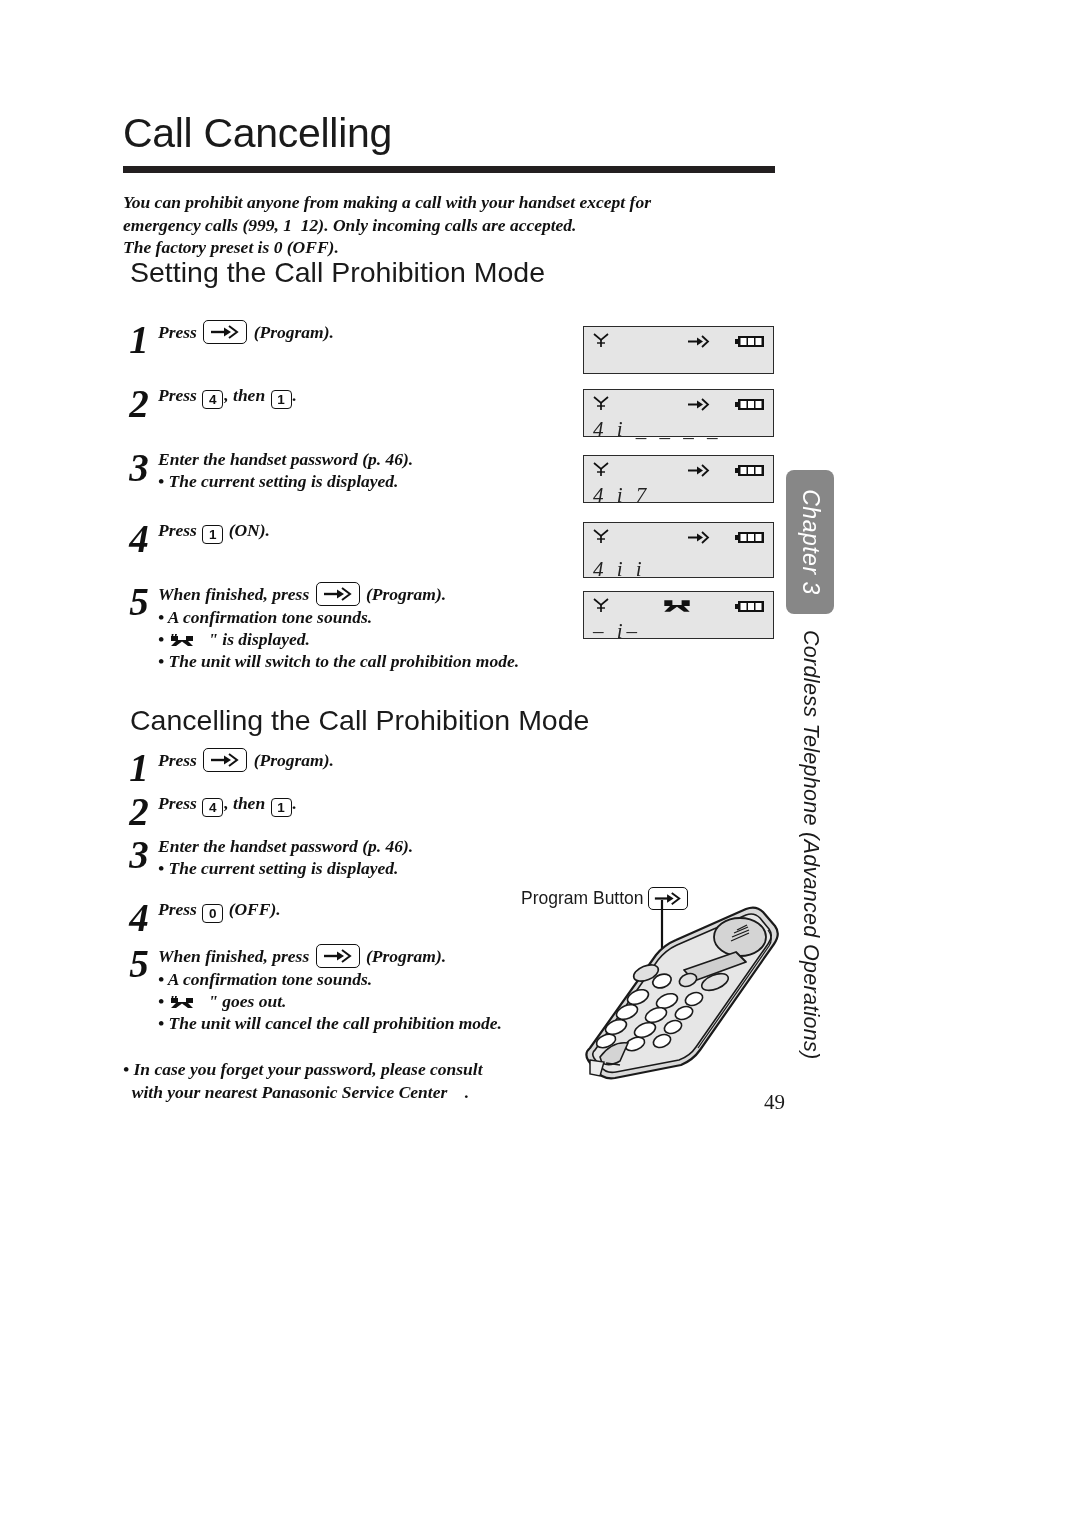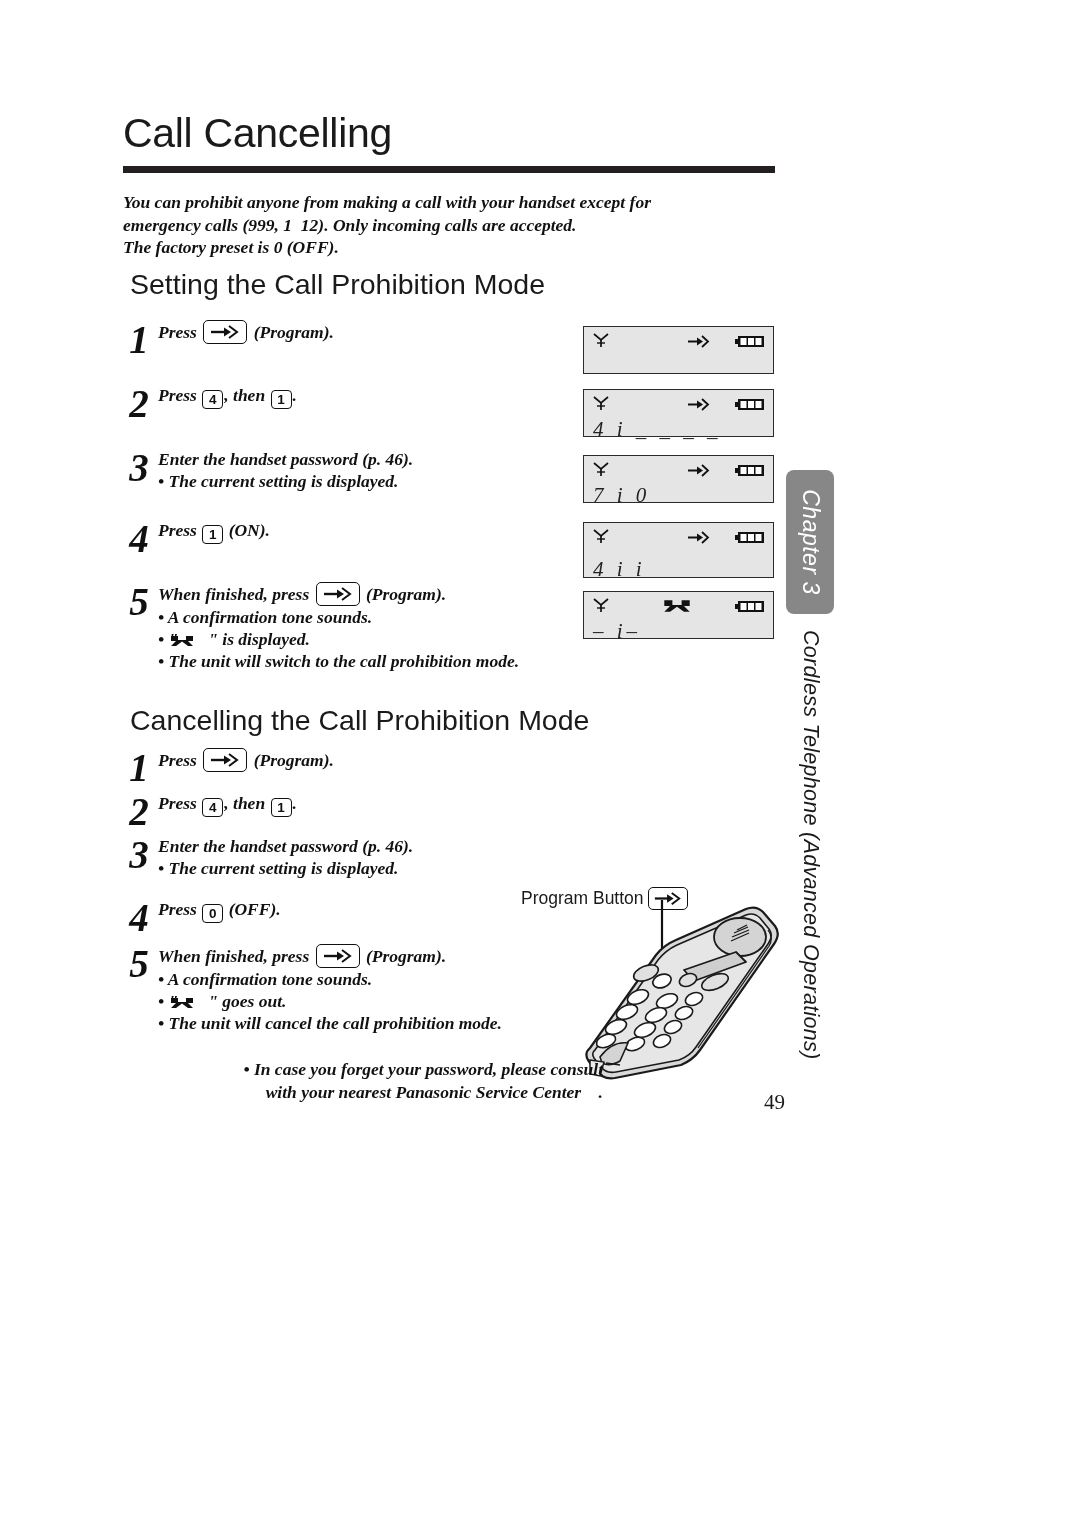--- a/index.html
+++ b/index.html
@@ -59,21 +59,21 @@
   
   .section-heading {
     position: absolute;
     left: 130px;
     font-family: "Liberation Sans", sans-serif;
     font-size: 28.5px;
     font-weight: 400;
     color: #1a1a1a;
     white-space: nowrap;
   }
-  #heading-setting { top: 268px; }
+  #heading-setting { top: 256px; }
   #heading-cancel  { top: 704px; }
 
   
   .step {
     position: absolute;
     left: 122px;
     width: 470px;
   }
   .step-num {
     position: absolute;
@@ -256,21 +256,21 @@
     left: 123px;
     top: 1058px;
     width: 480px;
     font-family: "Liberation Serif", serif;
     font-style: italic;
     font-weight: bold;
     font-size: 17.5px;
     line-height: 23px;
     color: #111;
   }
-  #footer-note .ln { display: block; white-space: pre; text-align: right; }
+  #footer-note .ln { display: block; white-space: pre; }
   #page-number {
     position: absolute;
     left: 764px;
     top: 1090px;
     font-family: "Liberation Serif", serif;
     font-size: 21px;
     color: #1a1a1a;
   }
 </style>
 </head>
@@ -437,21 +437,21 @@
       <span class="lcd-batt">
         <svg width="30" height="13" viewBox="0 0 30 13">
           <rect x="3" y="1" width="26" height="11" fill="#111"></rect>
           <rect x="0" y="4" width="4" height="5" fill="#111"></rect>
           <rect x="5.5" y="3" width="6" height="7" fill="#fff"></rect>
           <rect x="13" y="3" width="6" height="7" fill="#fff"></rect>
           <rect x="20.5" y="3" width="6" height="7" fill="#fff"></rect>
         </svg>
       </span>
     </div>
-    <div class="lcd-text">7 i 0</div>
+    <div class="lcd-text">4 i 7</div>
   </div>
 
   <div class="lcd tall" style="top:522px; height:54px;">
     <div class="lcd-top">
       <span class="lcd-ant">
         <svg width="18" height="18" viewBox="0 0 18 18">
           <polyline points="2,3 9,9 16,3" fill="none" stroke="#111" stroke-width="1.7"></polyline>
           <line x1="9" y1="8" x2="9" y2="16" stroke="#111" stroke-width="1.7"></line>
           <line x1="5" y1="12" x2="13" y2="12" stroke="#111" stroke-width="1.4"></line>
         </svg>

